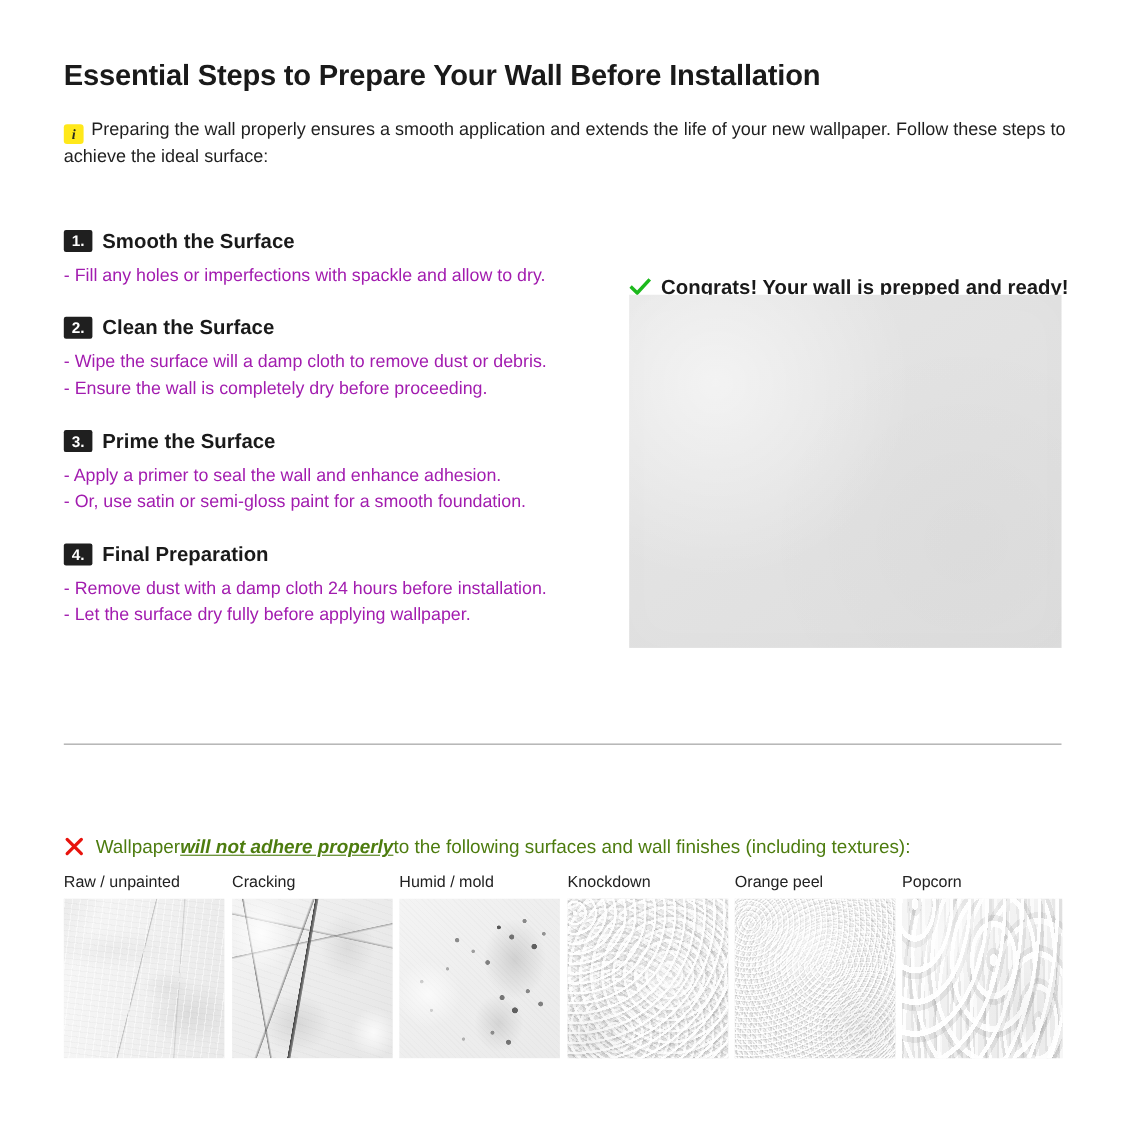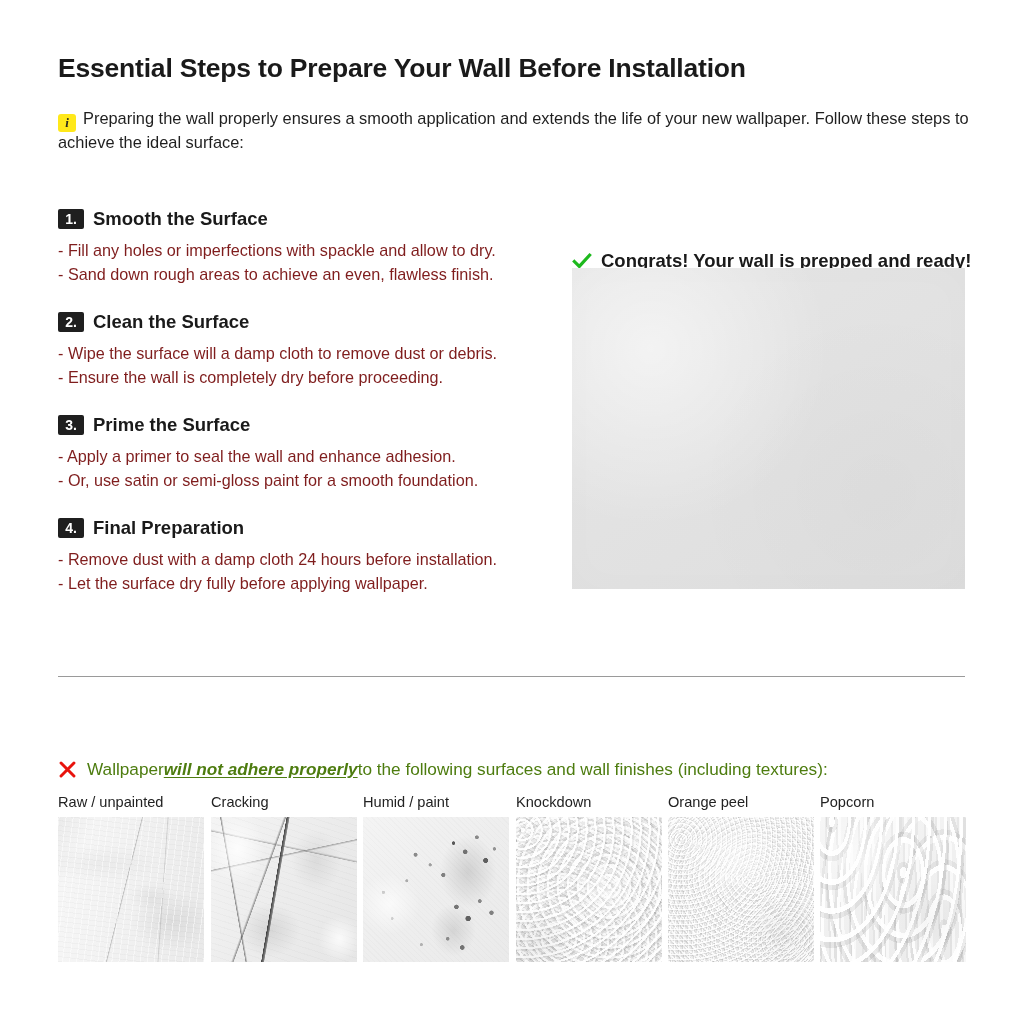--- a/index.html
+++ b/index.html
@@ -90,21 +90,21 @@
     min-width: 22px;
     text-align: center;
     padding: 0 2px;
     border-radius: 2px;
     margin-right: 9px;
     font-family: "Liberation Sans", sans-serif;
   }
   .step-lines {
     font-size: 16.2px;
     line-height: 24px;
-    color: #7f1d1d;
+    color: #a21caf;
   }
   .step-line { white-space: nowrap; }
 
   
   .right-col {
     position: absolute;
     left: 572px;
     top: 208px;
     width: 400px;
   }
@@ -372,21 +372,20 @@
   </div>
 
   <div class="steps">
     <div class="step">
       <div class="step-head">
         <span class="step-badge">1.</span>
         <span>Smooth the Surface</span>
       </div>
       <div class="step-lines">
         <div class="step-line">- Fill any holes or imperfections with spackle and allow to dry.</div>
-        <div class="step-line">- Sand down rough areas to achieve an even, flawless finish.</div>
       </div>
     </div>
 
     <div class="step">
       <div class="step-head">
         <span class="step-badge">2.</span>
         <span>Clean the Surface</span>
       </div>
       <div class="step-lines">
         <div class="step-line">- Wipe the surface will a damp cloth to remove dust or debris.</div>
@@ -447,21 +446,21 @@
   <div class="thumbs">
     <div class="thumb-col" style="left:0px">
       <div class="thumb-label">Raw / unpainted</div>
       <div class="thumb-img tx-raw"></div>
     </div>
     <div class="thumb-col" style="left:153px">
       <div class="thumb-label">Cracking</div>
       <div class="thumb-img tx-crack"></div>
     </div>
     <div class="thumb-col" style="left:305px">
-      <div class="thumb-label">Humid / paint</div>
+      <div class="thumb-label">Humid / mold</div>
       <div class="thumb-img tx-mold"></div>
     </div>
     <div class="thumb-col" style="left:610px">
       <div class="thumb-label">Orange peel</div>
       <div class="thumb-img tx-orange"></div>
     </div>
     <div class="thumb-col" style="left:458px">
       <div class="thumb-label">Knockdown</div>
       <div class="thumb-img tx-knock"></div>
     </div>

